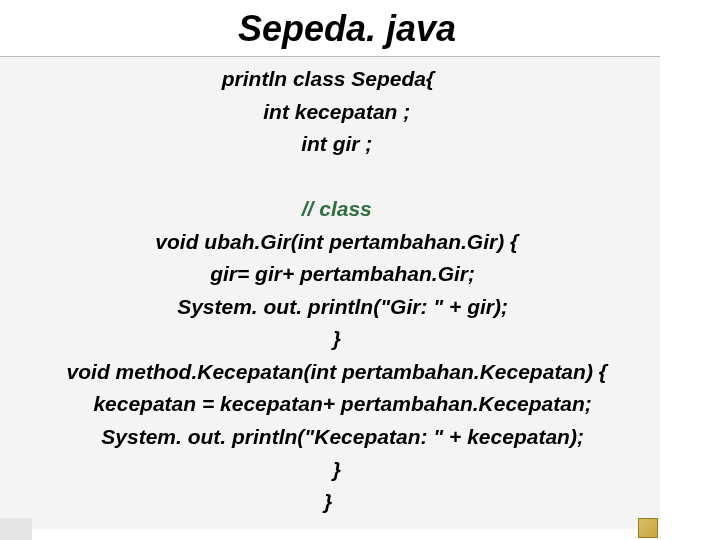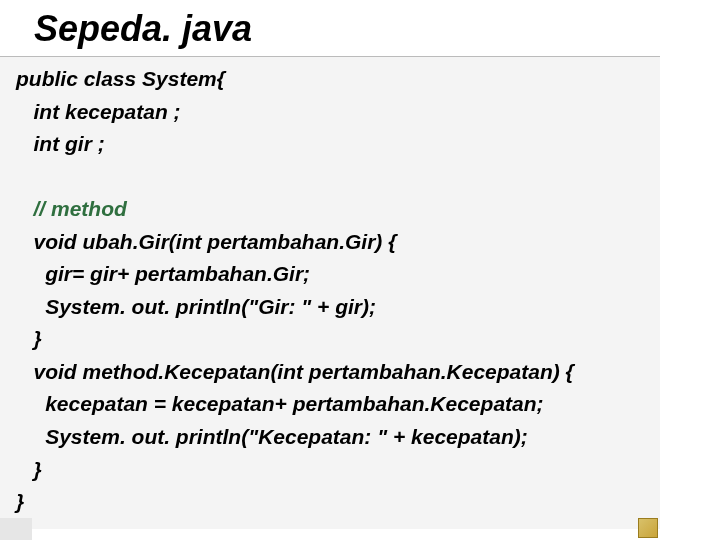--- a/index.html
+++ b/index.html
@@ -9,20 +9,21 @@
     height: 540px;
     background: #fff;
     font-family: Arial, Helvetica, sans-serif;
     overflow: hidden;
   }
   .slide {
     width: 660px;
     height: 540px;
     position: relative;
     box-sizing: border-box;
+    text-align: center;
   }
   .title {
     font-size: 36px;
     font-weight: bold;
     color: #000;
     padding: 8px 0 6px 34px;
     margin: 0;
     font-style: italic;
   }
   .code-block {
@@ -55,25 +56,25 @@
     height: 22px;
     background: #e6e6e6;
   }
 </style>
 </head>
 <body>
 
 <div class="slide">
   <h1 class="title">Sepeda. java</h1>
 
-  <div class="code-block"><span>public class System{</span>
+  <div class="code-block"><span>println class Sepeda{</span>
 <span>   int kecepatan ;</span>
 <span>   int gir ;</span>
 <span></span>
-<span>   </span><span class="comment">// method</span>
+<span>   </span><span class="comment">// class</span>
 <span>   void ubah.Gir(int pertambahan.Gir) {</span>
 <span>     gir= gir+ pertambahan.Gir;</span>
 <span>     System. out. println("Gir: " + gir);</span>
 <span>   }</span>
 <span>   void method.Kecepatan(int pertambahan.Kecepatan) {</span>
 <span>     kecepatan = kecepatan+ pertambahan.Kecepatan;</span>
 <span>     System. out. println("Kecepatan: " + kecepatan);</span>
 <span>   }</span>
 <span>}</span></div>
 

